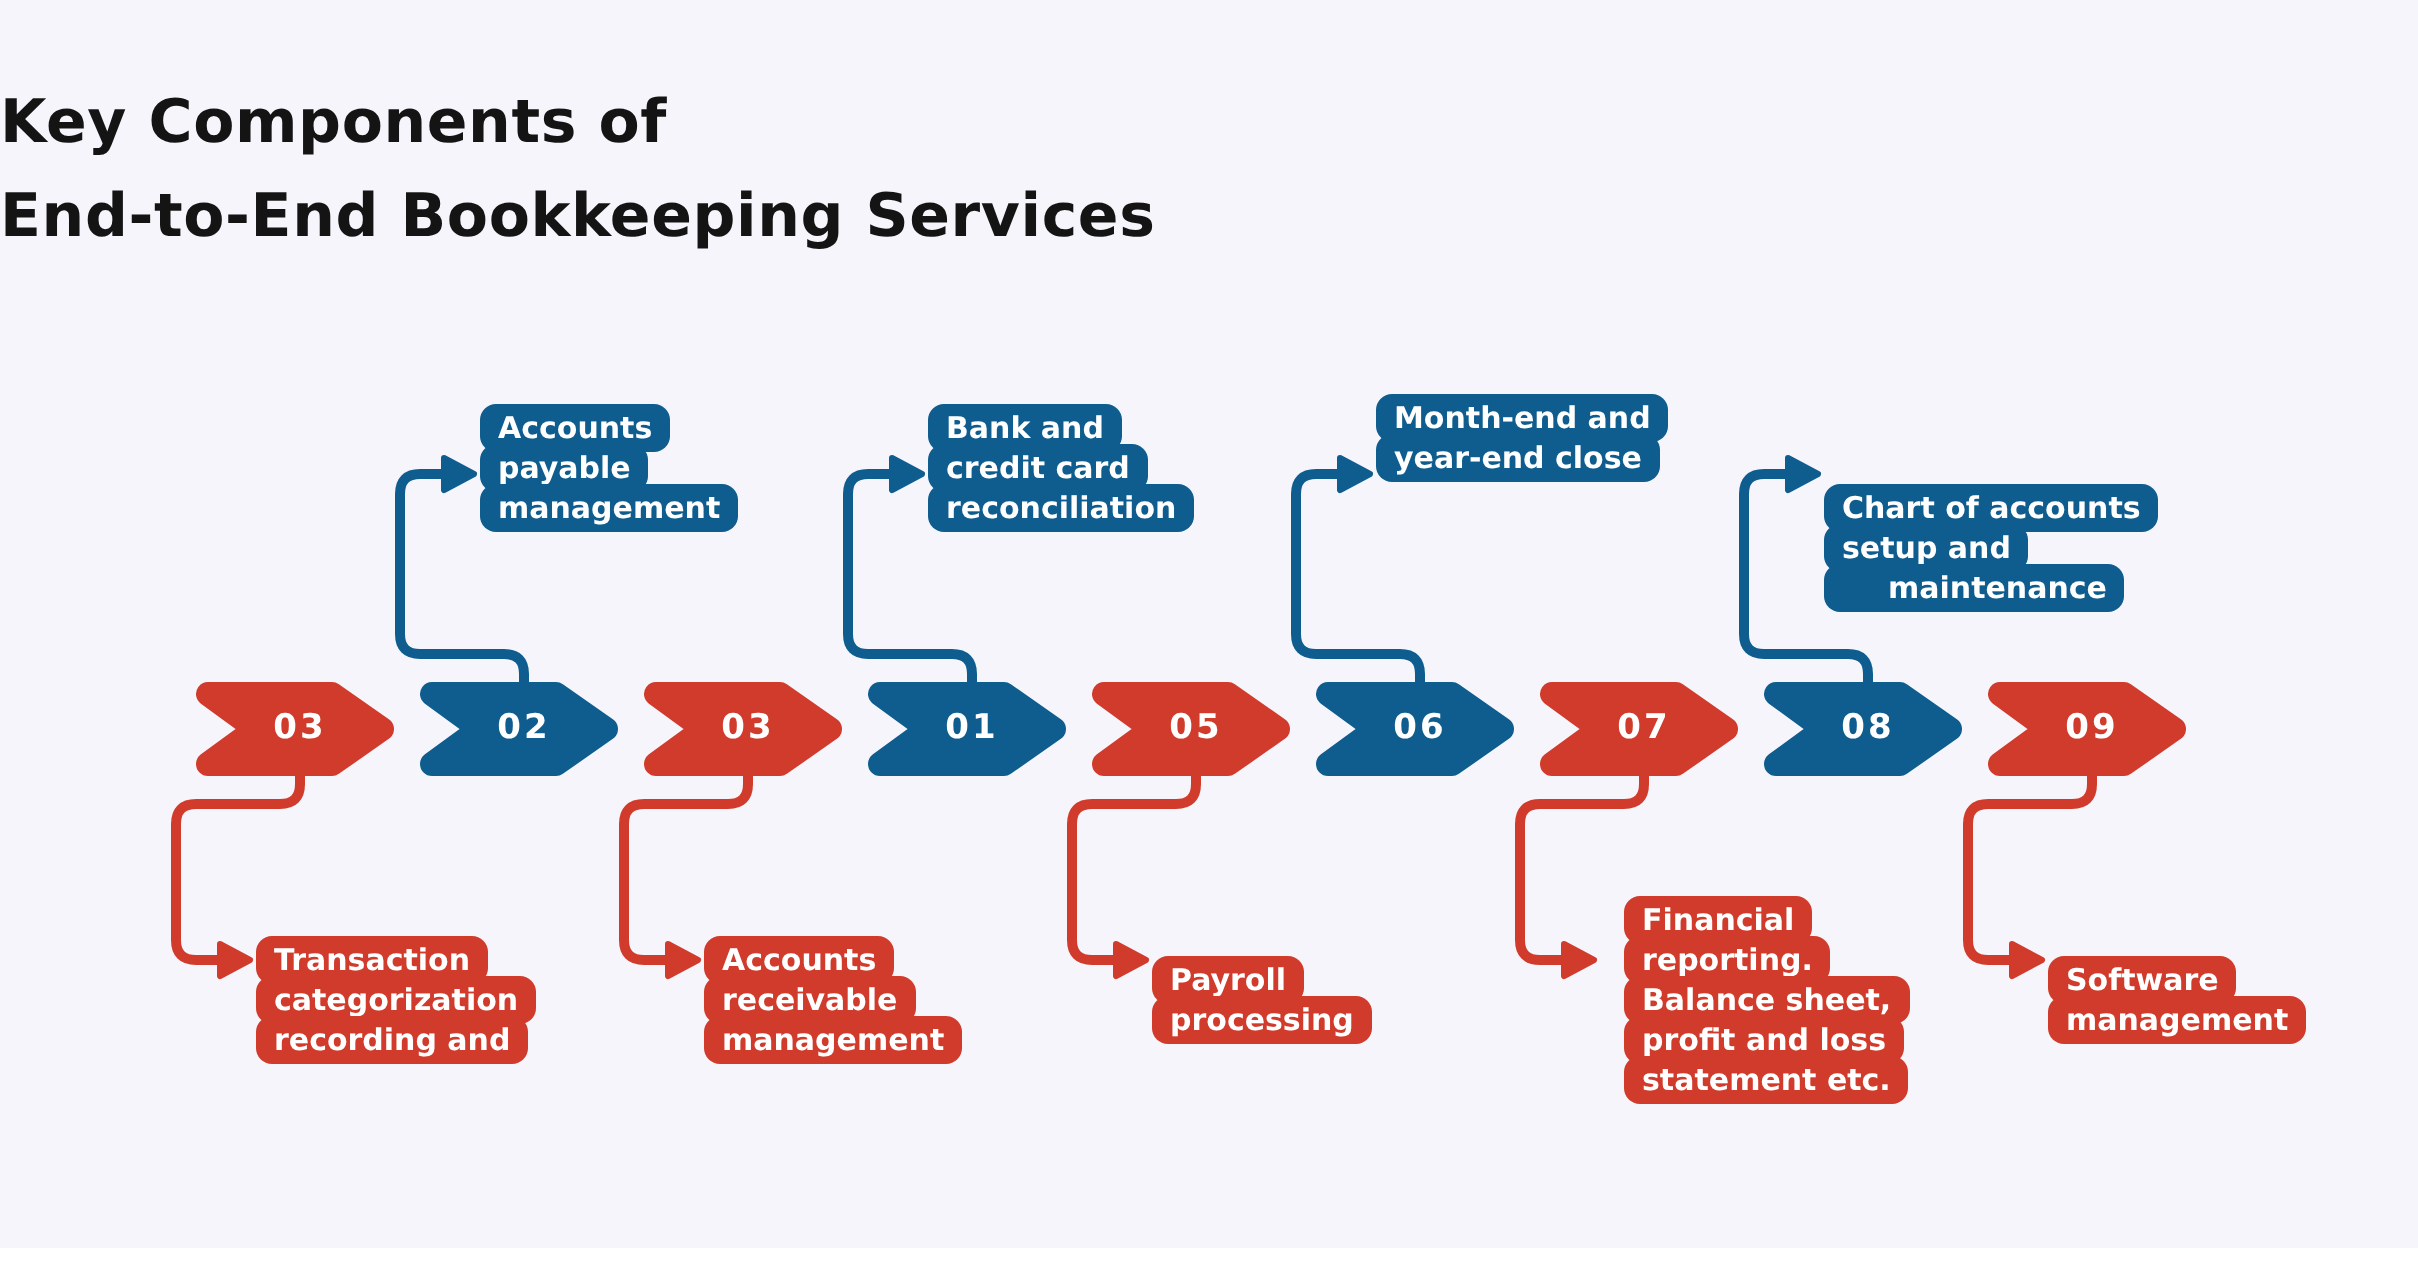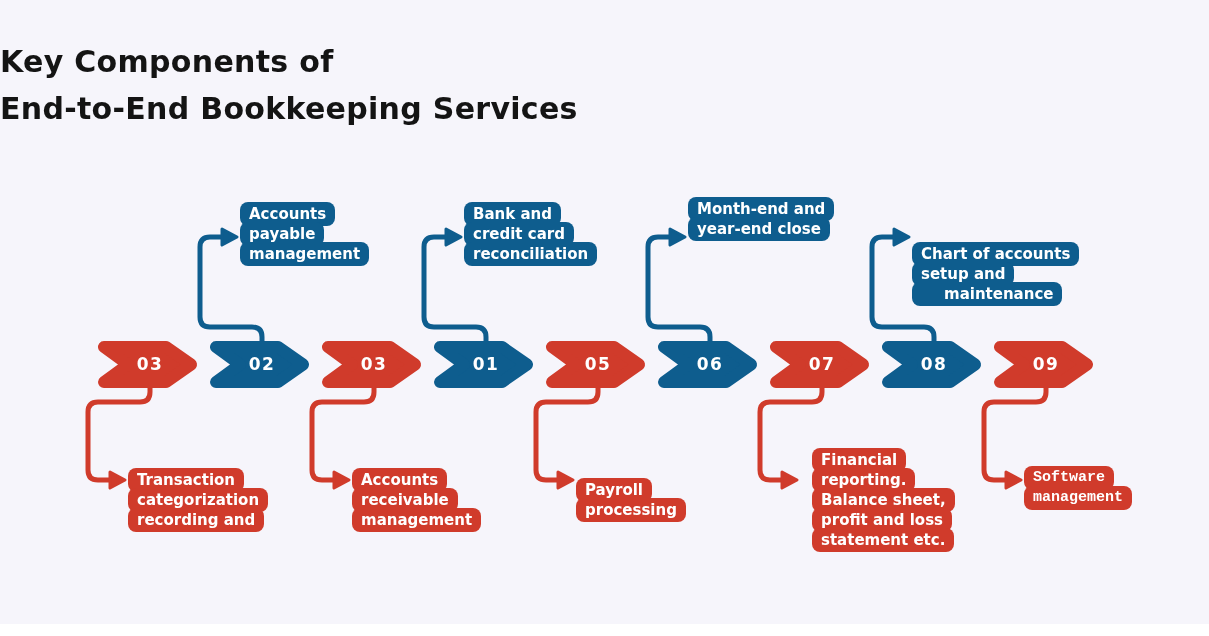--- a/index.html
+++ b/index.html
@@ -162,20 +162,20 @@
         <span class="line" style="background: rgb(208, 59, 43);">profit and loss</span>
         <span class="line" style="background: rgb(208, 59, 43);">statement etc.</span>
       </div>
       <div class="step-number" style="left: 902px; top: 352px;">08</div>
       <div class="step-label" style="left: 912px; top: 202px;">
         <span class="line" style="background: rgb(14, 93, 142); margin-top: 40px;">Chart of accounts</span>
         <span class="line" style="background: rgb(14, 93, 142);">setup and</span>
         <span class="line" style="background: rgb(14, 93, 142); padding-left: 32px;">maintenance</span>
       </div>
       <div class="step-number" style="left: 1014px; top: 352px;">09</div>
-      <div class="step-label" style="left: 1024px; top: 466px; font-family: Liberation Mono, monospace;">
+      <div class="step-label" style="left: 1024px; top: 478px;">
         <span class="line" style="background: rgb(208, 59, 43);">Software</span>
         <span class="line" style="background: rgb(208, 59, 43);">management</span>
       </div>
     </div>
 
   <div class="bottom-strip"></div>
 </div>
 
 </body></html>

